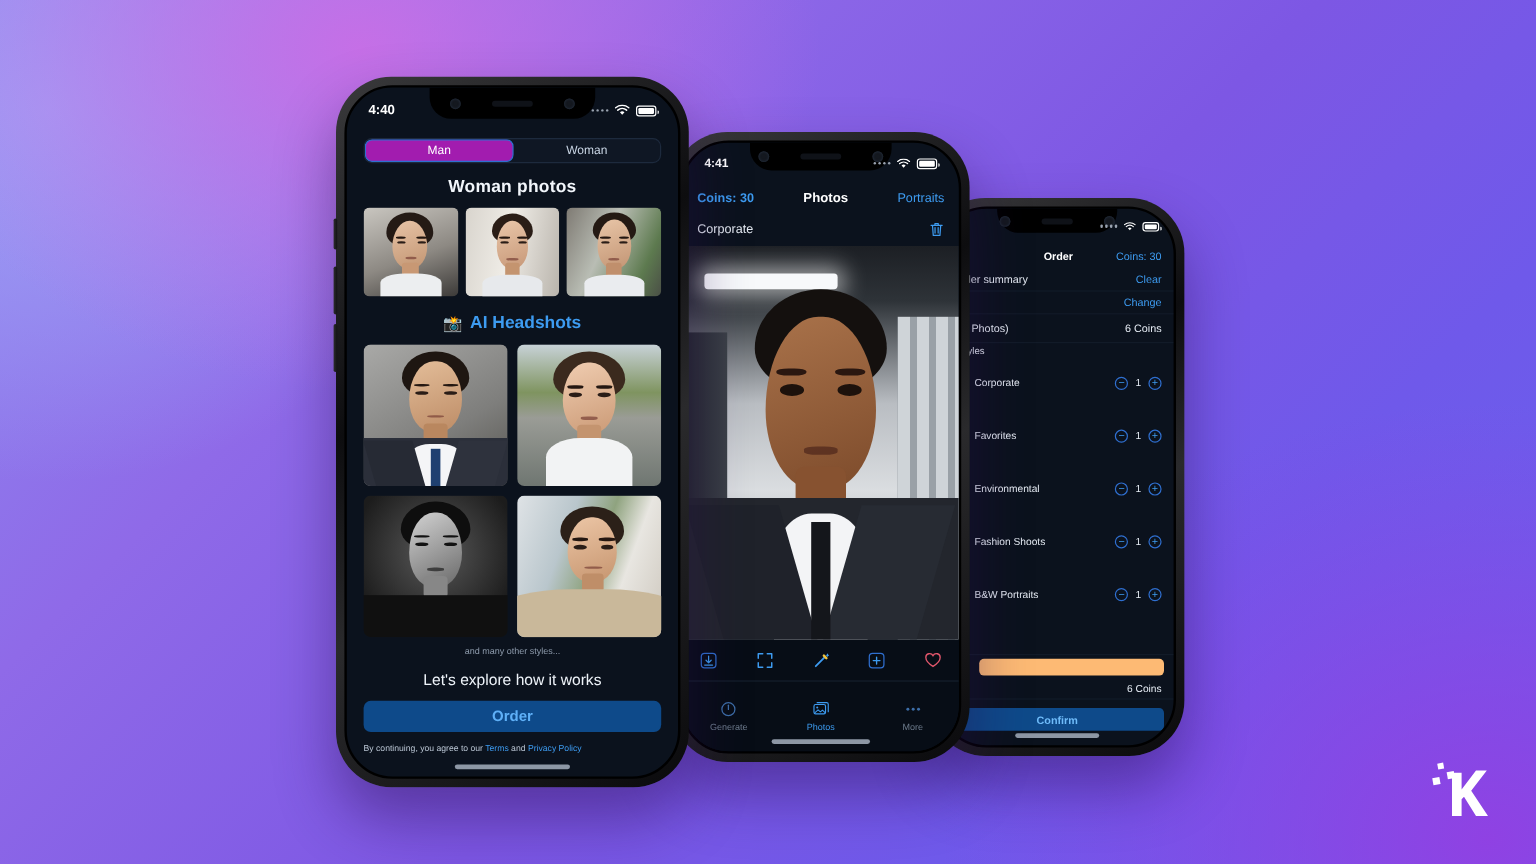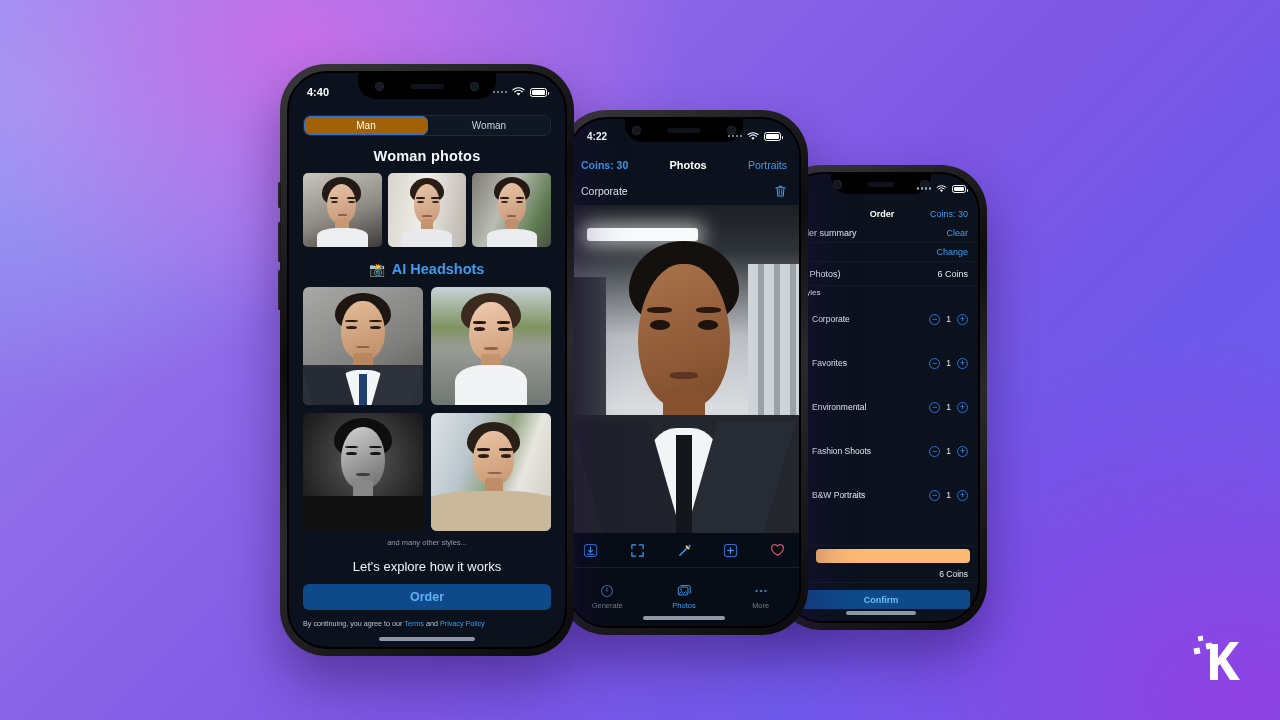--- a/index.html
+++ b/index.html
@@ -31,21 +31,21 @@
   .batt::before { content:''; position:absolute; right:-3px; top:3px; width:1.5px; height:3px; background:#fff; border-radius:0 1px 1px 0; }
 
   .homebar { position:absolute; bottom:6px; left:50%; transform:translateX(-50%); height:4px; border-radius:3px; background:#8d97a5; z-index:46; }
 
   
   #phone1 { left:280px; top:64px; width:294px; height:592px; z-index:30; }
   #phone1 .notch { width:138px; height:26px; }
   .p1-body { position:absolute; inset:0; padding:42px 14px 0; color:#e8eef6; }
   .segment { display:flex; background:#0f1724; border:1px solid #1d2a3d; border-radius:7px; overflow:hidden; height:21px; }
   .segment div { flex:1; display:flex; align-items:center; justify-content:center; font-size:10px; color:#c8d4e3; }
-  .segment div.on { border:1px solid #2f6fd0; border-radius:6px; background:#a16207; color:#fff; }
+  .segment div.on { border:1px solid #2f6fd0; border-radius:6px; background:#a21caf; color:#fff; }
   .sec-title { text-align:center; font-size:14.5px; font-weight:700; margin-top:12px; color:#f2f6fb; letter-spacing:.2px; }
   .ph-row { display:flex; gap:6px; margin-top:9px; }
   .ph-row .thumb { flex:1; height:74px; border-radius:5px; overflow:hidden; position:relative; }
   .ai-title { text-align:center; margin-top:14px; font-size:14.5px; font-weight:700; color:#3d9bf0; display:flex; align-items:center; justify-content:center; gap:6px; }
   .ai-title .emoji { font-size:13px; filter:saturate(1.2); }
   .grid2 { display:grid; grid-template-columns:1fr 1fr; gap:8px; margin-top:10px; }
   .grid2 .cell { height:118px; border-radius:6px; overflow:hidden; position:relative; }
   .muted-note { text-align:center; font-size:7.5px; color:#8d9aab; margin-top:7px; }
   .explore { text-align:center; font-size:13px; color:#eef3f9; margin-top:12px; }
   .next-btn { margin-top:10px; height:26px; background:#0e4a8a; border-radius:6px; display:flex; align-items:center; justify-content:center; color:#5fb0f7; font-size:12.5px; font-weight:700; }
@@ -272,21 +272,21 @@
 </div>
 
 <div class="phone" id="phone2">
   <div class="inner">
     <div class="notch">
       <span class="cam"></span>
       <span class="spk"></span>
       <span class="cam"></span>
     </div>
     <div class="statusbar" style="height:30px; font-size:10px;">
-      <span>4:22</span>
+      <span>4:41</span>
       <span class="sb-right">
         <span class="dots">
             <i></i>
             <i></i>
             <i></i>
             <i></i>
           </span>
         <svg width="12" height="9" viewBox="0 0 13 10">
             <path d="M6.5 8.6 4.6 6.6a2.8 2.8 0 0 1 3.8 0z" fill="#fff"></path>
             <path d="M2.8 4.8a5.6 5.6 0 0 1 7.4 0" stroke="#fff" stroke-width="1.2" fill="none" stroke-linecap="round"></path>

